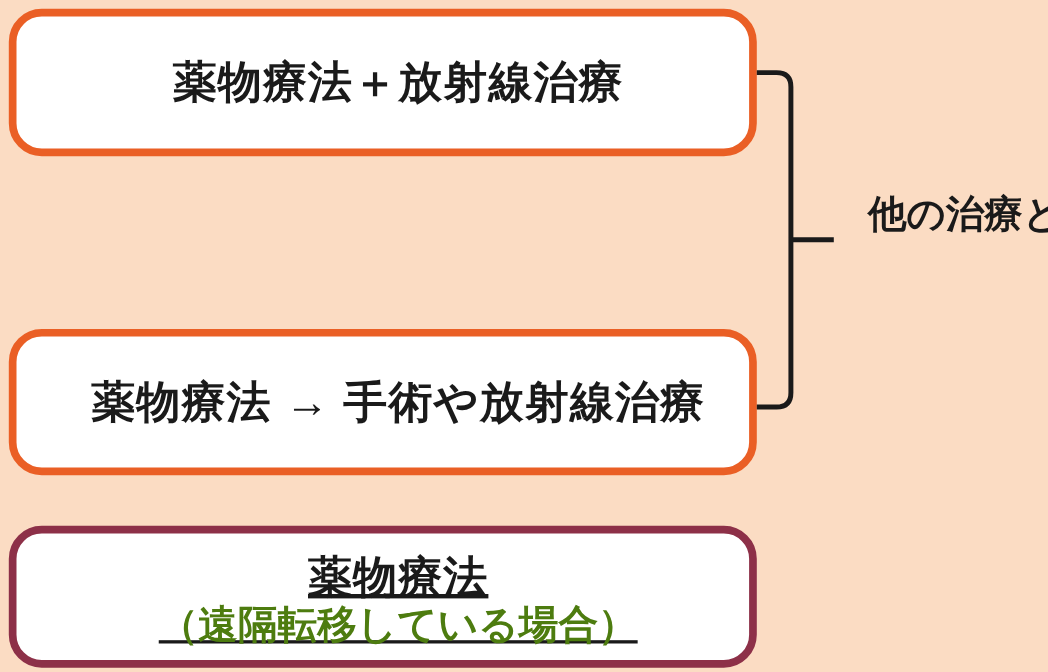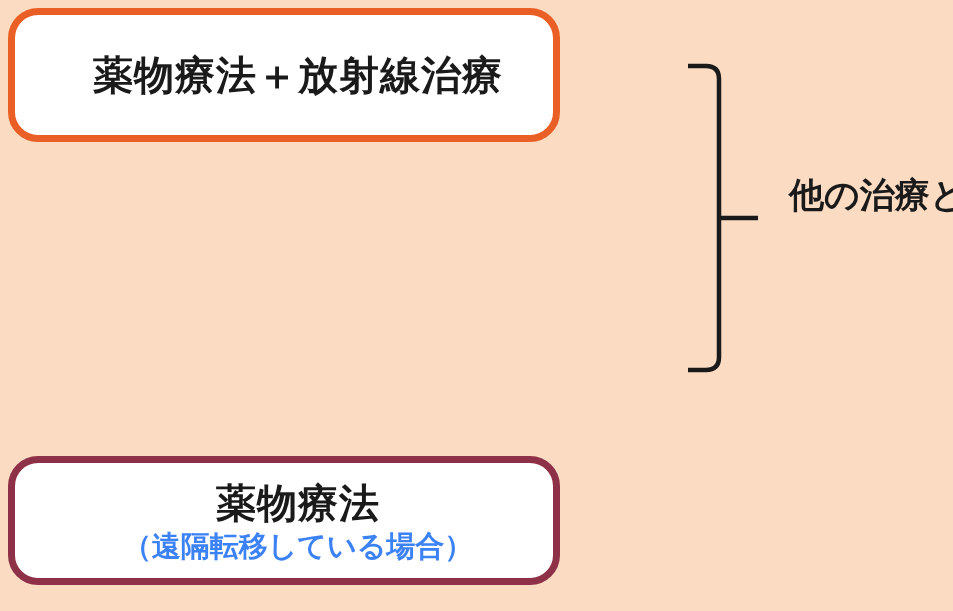--- a/index.html
+++ b/index.html
@@ -11,50 +11,50 @@
   .canvas {
     position: relative;
     width: 953px;
     height: 611px;
     background: #FBDCC3;
     overflow: hidden;
   }
   .tbox {
     position: absolute;
     left: 8px;
-    width: 552px;
+    width: 680px;
     background: #FFFFFF;
     border-radius: 30px;
     display: flex;
     flex-direction: column;
     align-items: center;
     justify-content: center;
     text-align: center;
     padding-left: 28px;
   }
   .orange { border: 7px solid #EA5F25; }
   .maroon { border: 7px solid #8D3048; }
   .box1 { top: 8px;   height: 134px; }
   .box2 { top: 154px; height: 133px; }
   .box3 { top: 299px; height: 133px; }
-  .box4 { top: 456px; height: 129px; }
+  .box4 { top: 478px; height: 129px; text-decoration: underline; }
   .boxlabel {
     font-size: 40px;
     font-weight: 700;
     line-height: 46px;
     letter-spacing: 1px;
     color: #1A1A1A;
     white-space: nowrap;
   }
   .boxsub {
-    font-size: 29px;
+    font-size: 36px;
     font-weight: 600;
     line-height: 32px;
     margin-top: 4px;
-    color: #3b82f6;
+    color: #4d7c0f;
     white-space: nowrap;
   }
   .bracket {
     position: absolute;
     left: 684px;
     top: 58px;
     width: 90px;
     height: 320px;
   }
   .bracket-label {
@@ -71,20 +71,23 @@
 </head>
 <body>
 
 <div class="canvas">
 
   <div class="tbox orange box1">
     <span class="boxlabel">薬物療法＋放射線治療</span>
   </div>
 
 
+  <div class="tbox orange box3">
+    <span class="boxlabel">薬物療法 → 手術や放射線治療</span>
+  </div>
 
   <div class="tbox maroon box4">
     <span class="boxlabel">薬物療法</span>
     <span class="boxsub">（遠隔転移している場合）</span>
   </div>
 
   <svg class="bracket" width="90" height="320" viewBox="0 0 90 320" aria-hidden="true">
     <path d="M4 8 H22 Q35 8 35 21 V299 Q35 312 22 312 H4 M35 160 H74" fill="none" stroke="#1A1A1A" stroke-width="4.5" stroke-linejoin="round"></path>
   </svg>
 

